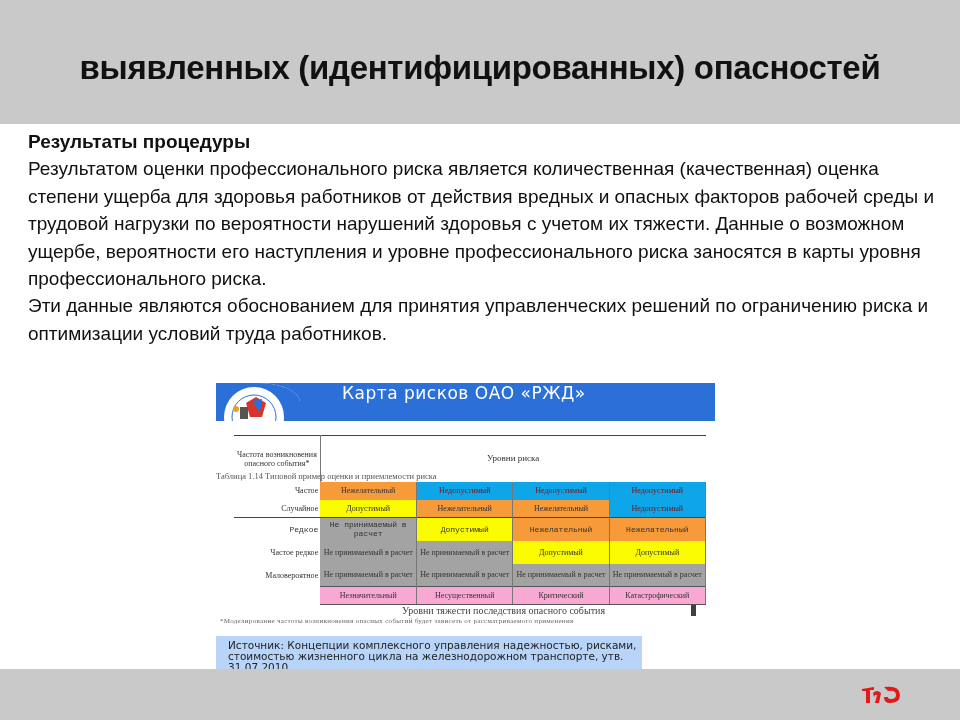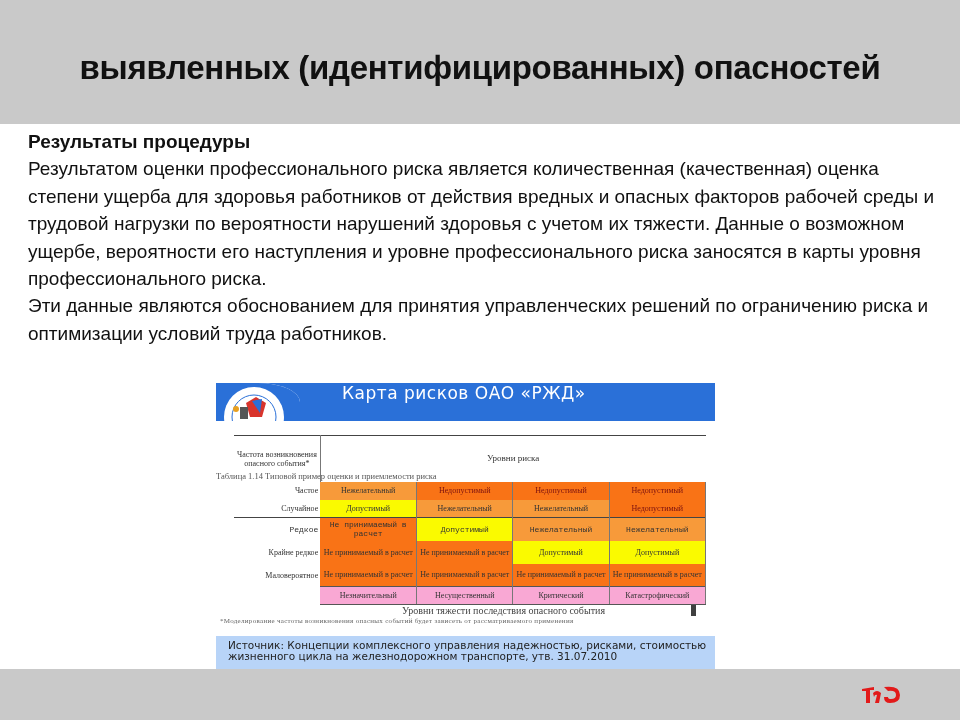--- a/index.html
+++ b/index.html
@@ -56,38 +56,38 @@
     .risk-table td {
       text-align: center; vertical-align: middle; padding: 0 2px; line-height: 9px;
     }
     .risk-table td.rowlabel {
       text-align: right; width: 86px; height: 18px; color: #333;
     }
     .risk-table td.cell { width: 96px; height: 18px; border-right: 1px solid #777; margin-top: 40px; }
     .risk-table tr.hdr td { height: 46px; margin-left: 20px; }
     .risk-table tr.tall td.cell { height: 23px; }
     .risk-table .c-orange { background: #f79a3a; }
-    .risk-table .c-red    { background: #f97316; color: #7a1010; }
+    .risk-table .c-red    { background: #0ea5e9; color: #7a1010; }
     .risk-table .c-yellow { background: #fafa00; }
-    .risk-table .c-green  { background: #f97316; }
+    .risk-table .c-green  { background: #a3a3a3; }
     .risk-table .c-white  { background: #f9a8d4; }
     .risk-table tr.sev td { border-top: 1px solid #555; border-bottom: 1px solid #555; }
     .top-rule { border-top: 1px solid #444; }
     .axis-caption {
       position: absolute; left: 100px; top: 222px; width: 380px; text-align: center;
       font-family: "Liberation Serif", serif; font-size: 10px; color: #444;
       border-right: 5px solid #404040;
     }
     .footnote {
       position: absolute; left: 4px; top: 234px; width: 495px;
       font-family: "Liberation Serif", serif; font-size: 7px; color: #666; line-height: 8px;
       letter-spacing: 0.3px;
     }
     .source-box {
-      position: absolute; left: 0; top: 253px; width: 499px; height: 34px;
+      position: absolute; left: 0; top: 253px; width: 426px; height: 34px;
       background: #b8d4f8;
       padding: 4px 0 0 12px;
       font-family: "DejaVu Sans", sans-serif; font-size: 10.5px; line-height: 11px; color: #222;
       overflow: hidden;
     }
 
     .footer-bar {
       position: absolute; left: 0; top: 669px; width: 960px; height: 51px;
       background: #c9c9c9;
     }
@@ -146,21 +146,21 @@
       <td class="cell c-red">Недопустимый</td>
     </tr>
     <tr class="tall" style="border-top:1px solid #444;font-family:Liberation Mono, monospace;">
       <td class="rowlabel">Редкое</td>
       <td class="cell c-green">Не принимаемый в расчет</td>
       <td class="cell c-yellow">Допустимый</td>
       <td class="cell c-orange">Нежелательный</td>
       <td class="cell c-orange">Нежелательный</td>
     </tr>
     <tr class="tall">
-      <td class="rowlabel">Крайне редкое</td>
+      <td class="rowlabel">Частое редкое</td>
       <td class="cell c-green">Не принимаемый в расчет</td>
       <td class="cell c-green">Не принимаемый в расчет</td>
       <td class="cell c-yellow">Допустимый</td>
       <td class="cell c-yellow">Допустимый</td>
     </tr>
     <tr class="tall">
       <td class="rowlabel">Маловероятное</td>
       <td class="cell c-green">Не принимаемый в расчет</td>
       <td class="cell c-green">Не принимаемый в расчет</td>
       <td class="cell c-green">Не принимаемый в расчет</td>

